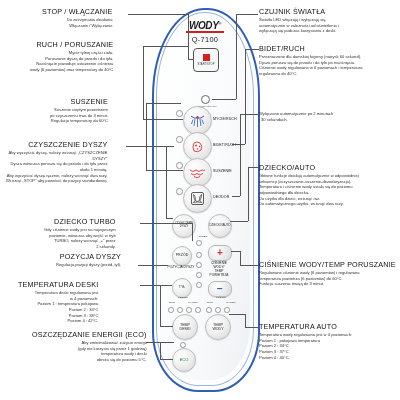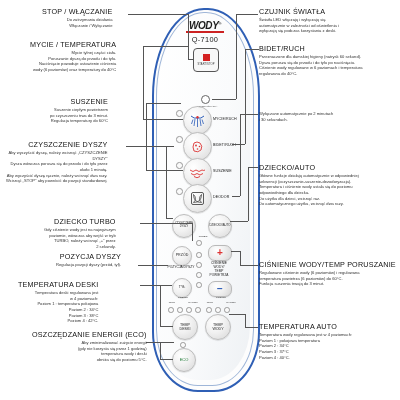--- a/index.html
+++ b/index.html
@@ -291,21 +291,21 @@
 
   <div class="ann l" style="left:42px;top:7px;">
     <div class="ttl">STOP / WŁĄCZANIE</div>
     <div class="bd">
       <div>Do zatrzymania działania</div>
       <div>Włączanie / Wyłączanie</div>
     </div>
   </div>
 
   <div class="ann l" style="left:30px;top:40px;">
-    <div class="ttl">MYCIE / TEMPERATURA</div>
+    <div class="ttl">RUCH / PORUSZANIE</div>
     <div class="bd">
       <div>Mycie tylnej części ciała.</div>
       <div>Poruszanie dyszą do przodu i do tyłu.</div>
       <div>Naciśnięcie powoduje ustawienie ciśnienia</div>
       <div>wody (6 poziomów) oraz temperatury do 40°C</div>
     </div>
   </div>
 
   <div class="ann l" style="left:50px;top:97px;">
     <div class="ttl">SUSZENIE</div>

